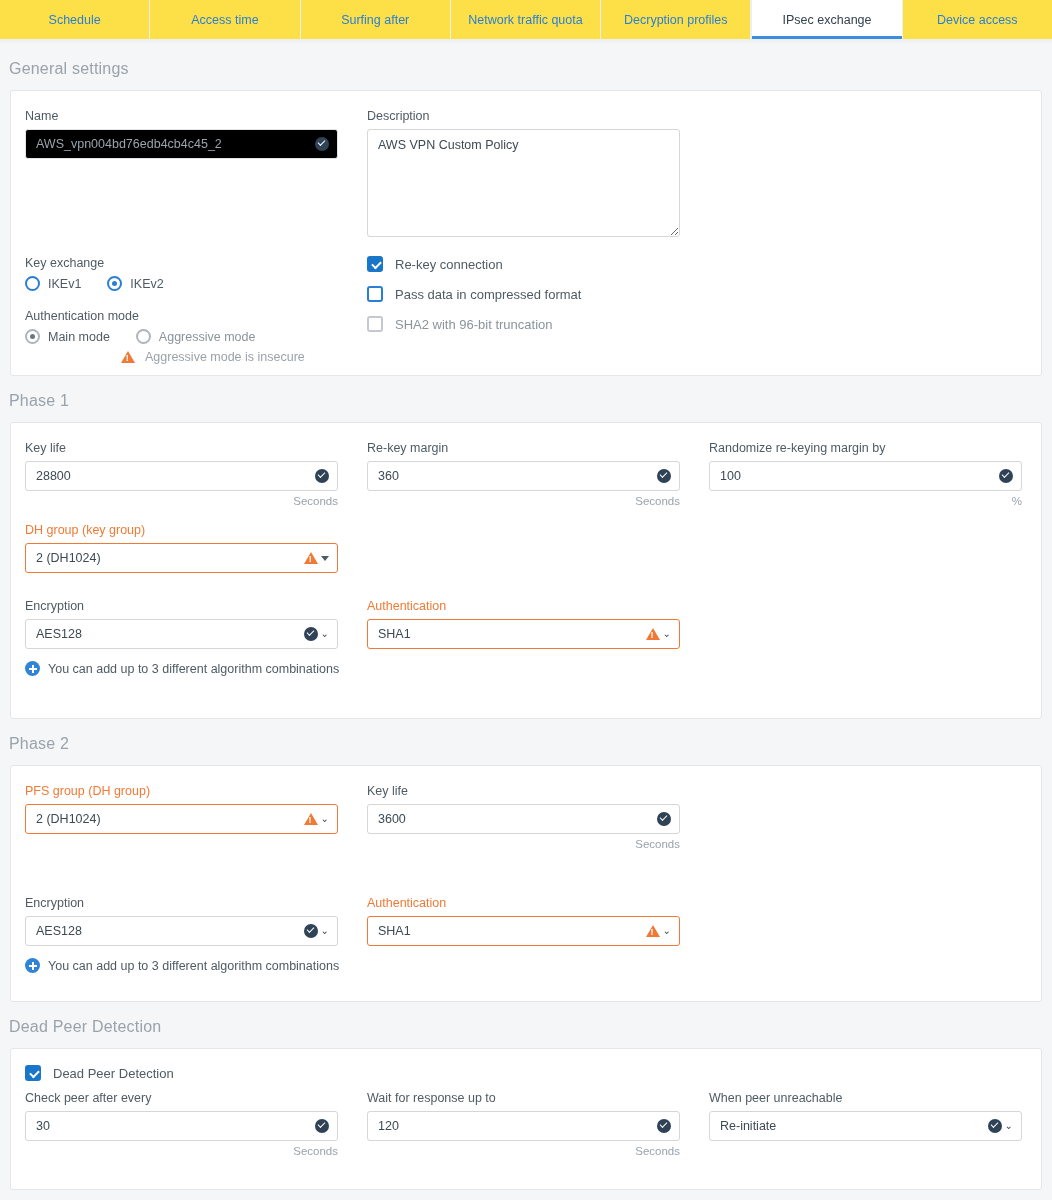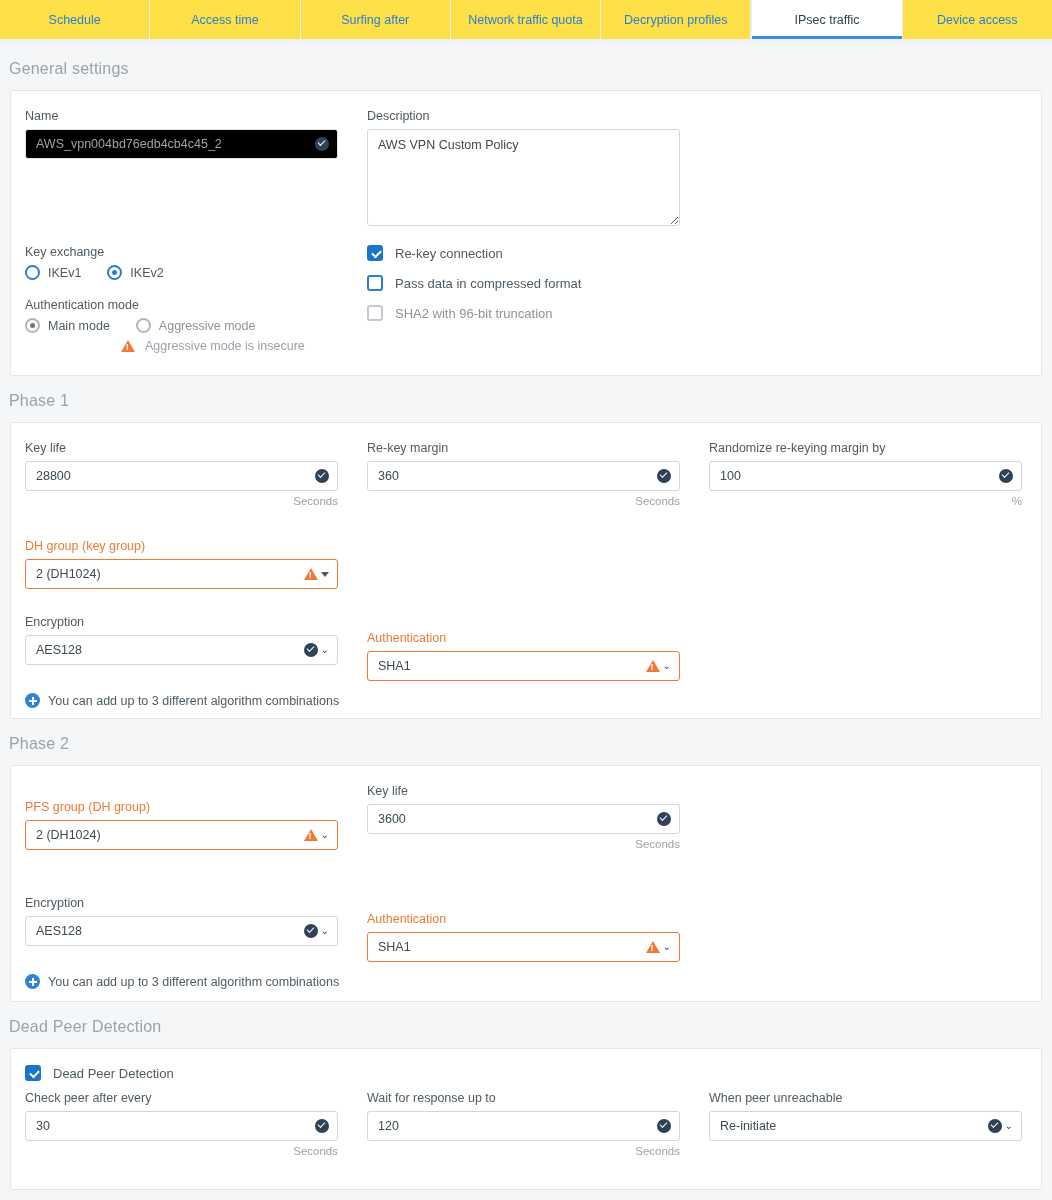--- a/index.html
+++ b/index.html
@@ -47,36 +47,36 @@
     margin:0 10px; position:relative;
   }
 
   .row{ display:flex; }
   .col{ position:relative; }
   .col-a{ width:356px; padding-left:14px; }
   .col-b{ width:342px; }
   .col-c{ width:330px; }
 
   .flabel{ font-size:12.5px; color:#4f5b64; margin-bottom:6px; display:block; }
-  .flabel.warn{ color:#f07a35;margin-top:16px; }
+  .flabel.warn{ color:#f07a35; }
 
   .ctl{ position:relative; width:313px; }
 
   input.txt, .selbox{
     width:100%; height:30px; line-height:28px;
     border:1px solid #d3d7da; border-radius:3px; background:#fff;
     padding:0 42px 0 10px; font-size:12.5px; color:#3d4a53;
     font-family:"Liberation Sans", sans-serif; outline:none;
   }
   input.txt[disabled]{ background:#000000; color:#9aa3ab; border-color:#e2e4e6; }
   .selbox{ display:flex; align-items:center; cursor:pointer; }
   .selbox.warn, input.txt.warn{ border:1.5px solid #f07a35; }
 
   textarea.ta{
-    width:313px; height:97px; border:1px solid #d3d7da; border-radius:3px;
+    width:313px; height:108px; border:1px solid #d3d7da; border-radius:3px;
     padding:8px 10px; font-size:12.5px; color:#3d4a53; resize:vertical;
     font-family:"Liberation Sans", sans-serif; outline:none; background:#fff;
   }
 
   
   .fi{ position:absolute; right:9px; top:50%; transform:translateY(-50%);
        display:flex; align-items:center; gap:3px; pointer-events:none; }
   .ok-badge{ width:14px; height:14px; border-radius:50%; background:#2f4256;
              display:inline-block; position:relative; }
   .ok-badge:after{
@@ -145,21 +145,21 @@
   <div class="tab">
       <span>Surfing after</span>
     </div>
   <div class="tab">
       <span>Network traffic quota</span>
     </div>
   <div class="tab">
       <span>Decryption profiles</span>
     </div>
   <div class="tab active">
-      <span>IPsec traffic</span>
+      <span>IPsec exchange</span>
     </div>
   <div class="tab">
       <span>Device access</span>
     </div>
 </div>
 <div class="tabbar-shadow"></div>
 
 <div class="section-title">General settings</div>
 <div class="card" style="height:286px;">
 

